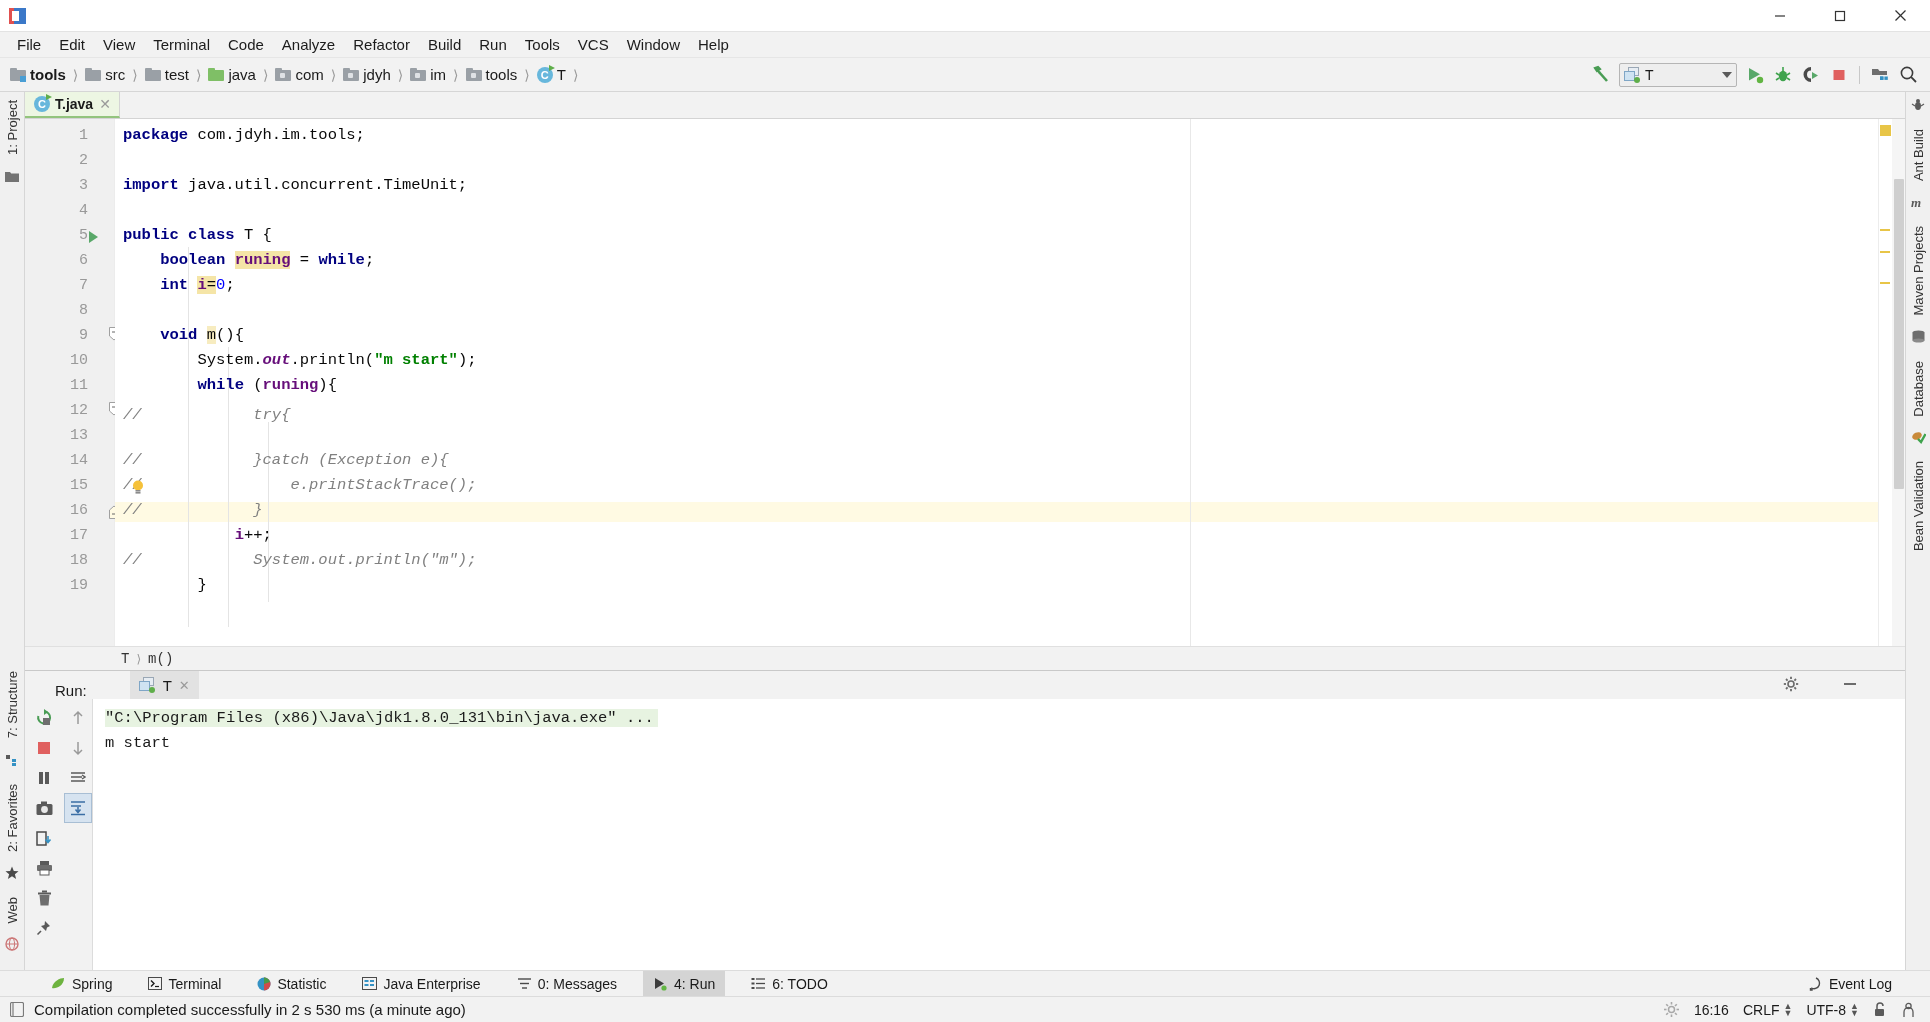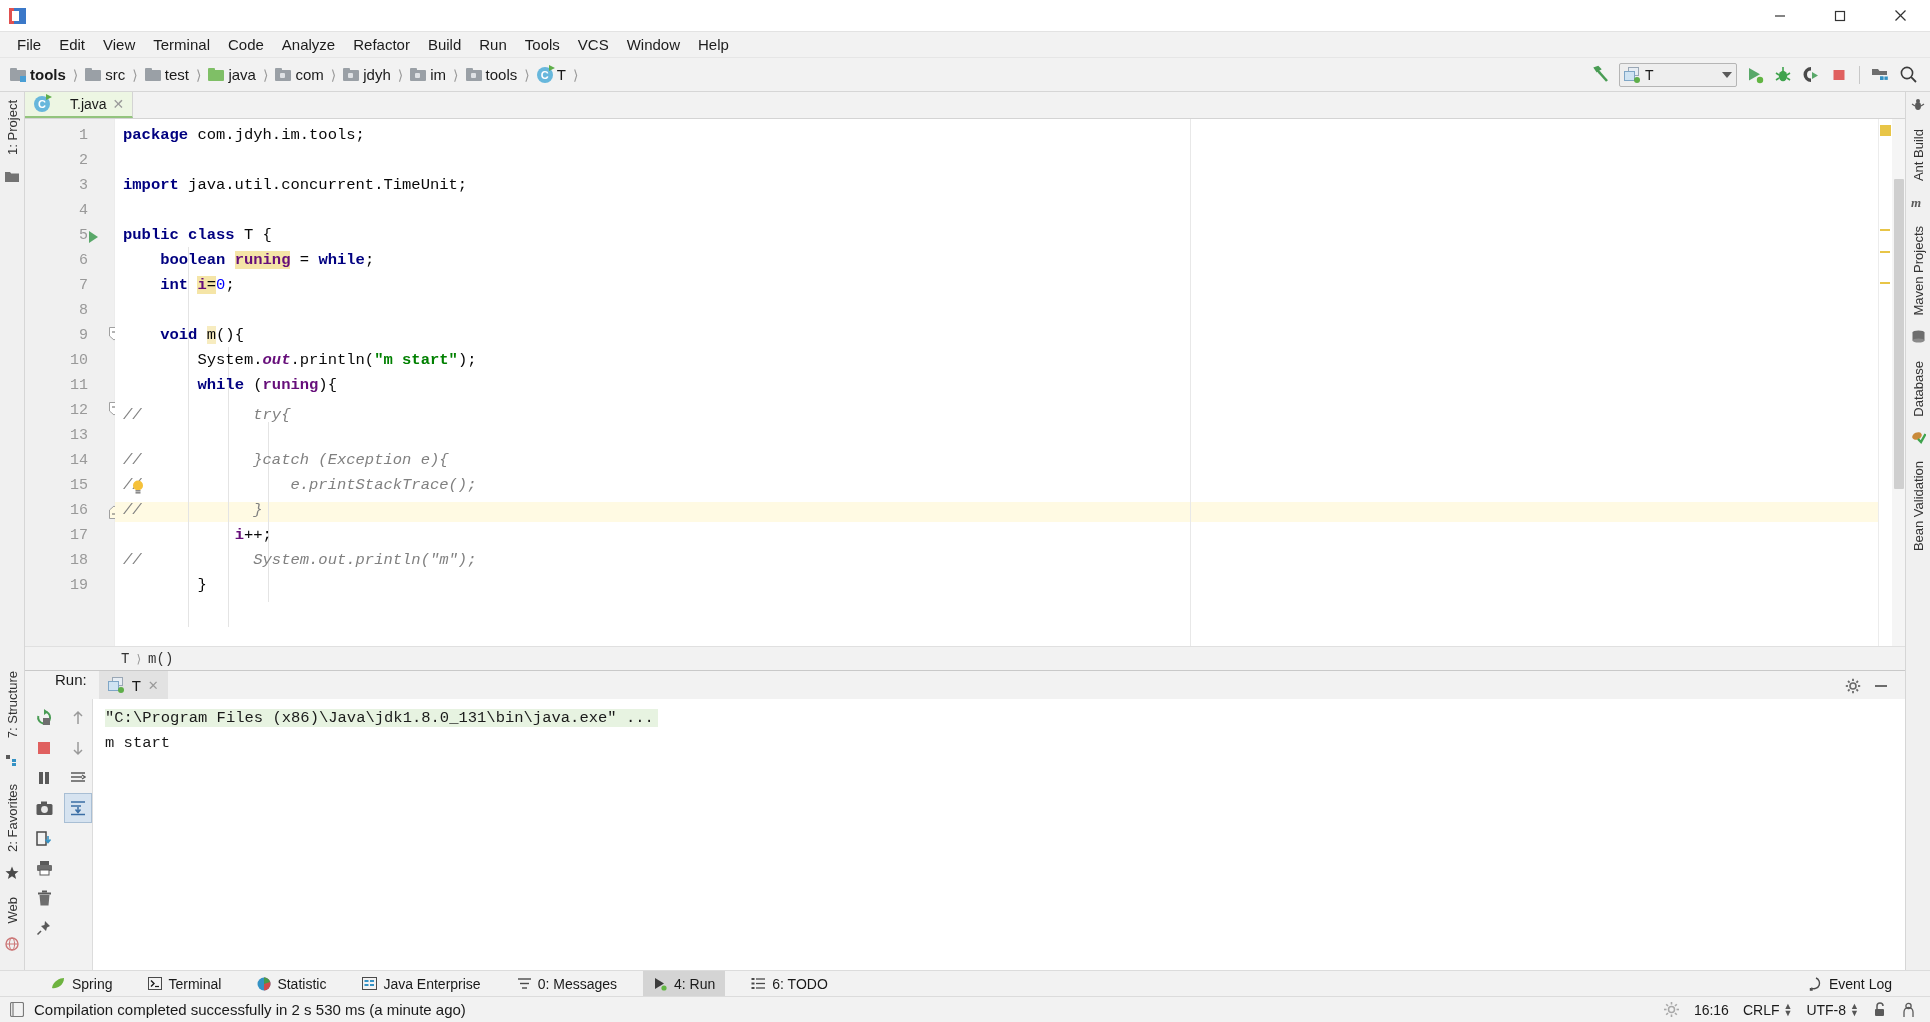--- a/index.html
+++ b/index.html
@@ -86,21 +86,21 @@
   .rail-grow { flex: 1; }
 
   
   .center { flex: 1; display: flex; flex-direction: column; min-width: 0; }
 
   
   .tabstrip { height: 27px; background: #f2f2f2; display: flex; align-items: stretch; flex: none;
               border-bottom: 1px solid #d4d4d4; }
   .etab { display:flex; align-items:center; padding: 0 8px 0 9px; background:#edf6e3;
           border-right:1px solid #d4d4d4; border-bottom: 2px solid #93c47d; }
-  .etab .tname { font-size:14px; color:#1a1a1a; margin: 0 6px 0 20px;}
+  .etab .tname { font-size:14px; color:#1a1a1a; margin: 0 6px 0 5px; font-weight: bold;}
   .etab .tclose { color:#9a9a9a; font-size:14px; }
   .tabstrip .fill { flex:1; }
 
   
   .editor-wrap { flex: 1; display: flex; min-height: 0; position: relative; background: #ffffff; }
   .gutter { width: 90px; background: #f0f0f0; flex: none; position: relative; border-right:1px solid #ececec;}
   .code-area { flex: 1; position: relative; overflow: hidden; background: #ffffff; }
   .marker-rail { width: 14px; background:#ffffff; flex:none; position:relative; border-left:1px solid #ececec;}
   .code-scroll { width: 13px; background: #f5f5f5; flex: none; position: relative; }
 
@@ -124,21 +124,21 @@
 
   
   .editor-crumb { height: 24px; background:#f2f2f2; display:flex; align-items:center;
                   padding-left: 96px; flex:none; border-top:1px solid #e0e0e0; }
   .editor-crumb .ec { font-size:14px; color:#333; font-family:"Liberation Mono", monospace; }
   .editor-crumb .ecsep { color:#999; margin:0 7px; font-size:12px; }
 
   
   .runwin { height: 300px; display:flex; flex-direction:column; flex:none; background:#f2f2f2;
             border-top:1px solid #c9c9c9; }
-  .run-header { height: 28px; display:flex; align-items:flex-start; flex:none; background:#f2f2f2; }
+  .run-header { height: 28px; display:flex; align-items:flex-end; flex:none; background:#f2f2f2;gap:31px; }
   .run-label { font-size:15px; color:#1a1a1a; margin-left: 30px; margin-right: 12px; }
   .run-tab { display:flex; align-items:center; height:28px; padding:0 9px; background:#e2e2e2; }
   .run-tab .rt-name { font-size:15px; margin:0 7px 0 6px; }
   .run-tab .rt-close { color:#9a9a9a; font-size:13px; }
   .run-header .rh-fill { flex:1; }
   .run-body { flex:1; display:flex; min-height:0; }
   .run-toolbar { width: 38px; background:#f2f2f2; display:flex; flex-direction:column;
                  align-items:center; padding-top:4px; flex:none; }
   .run-toolbar2 { width: 30px; background:#f2f2f2; display:flex; flex-direction:column;
                  align-items:center; padding-top:4px; flex:none; border-right:1px solid #dcdcdc; }

